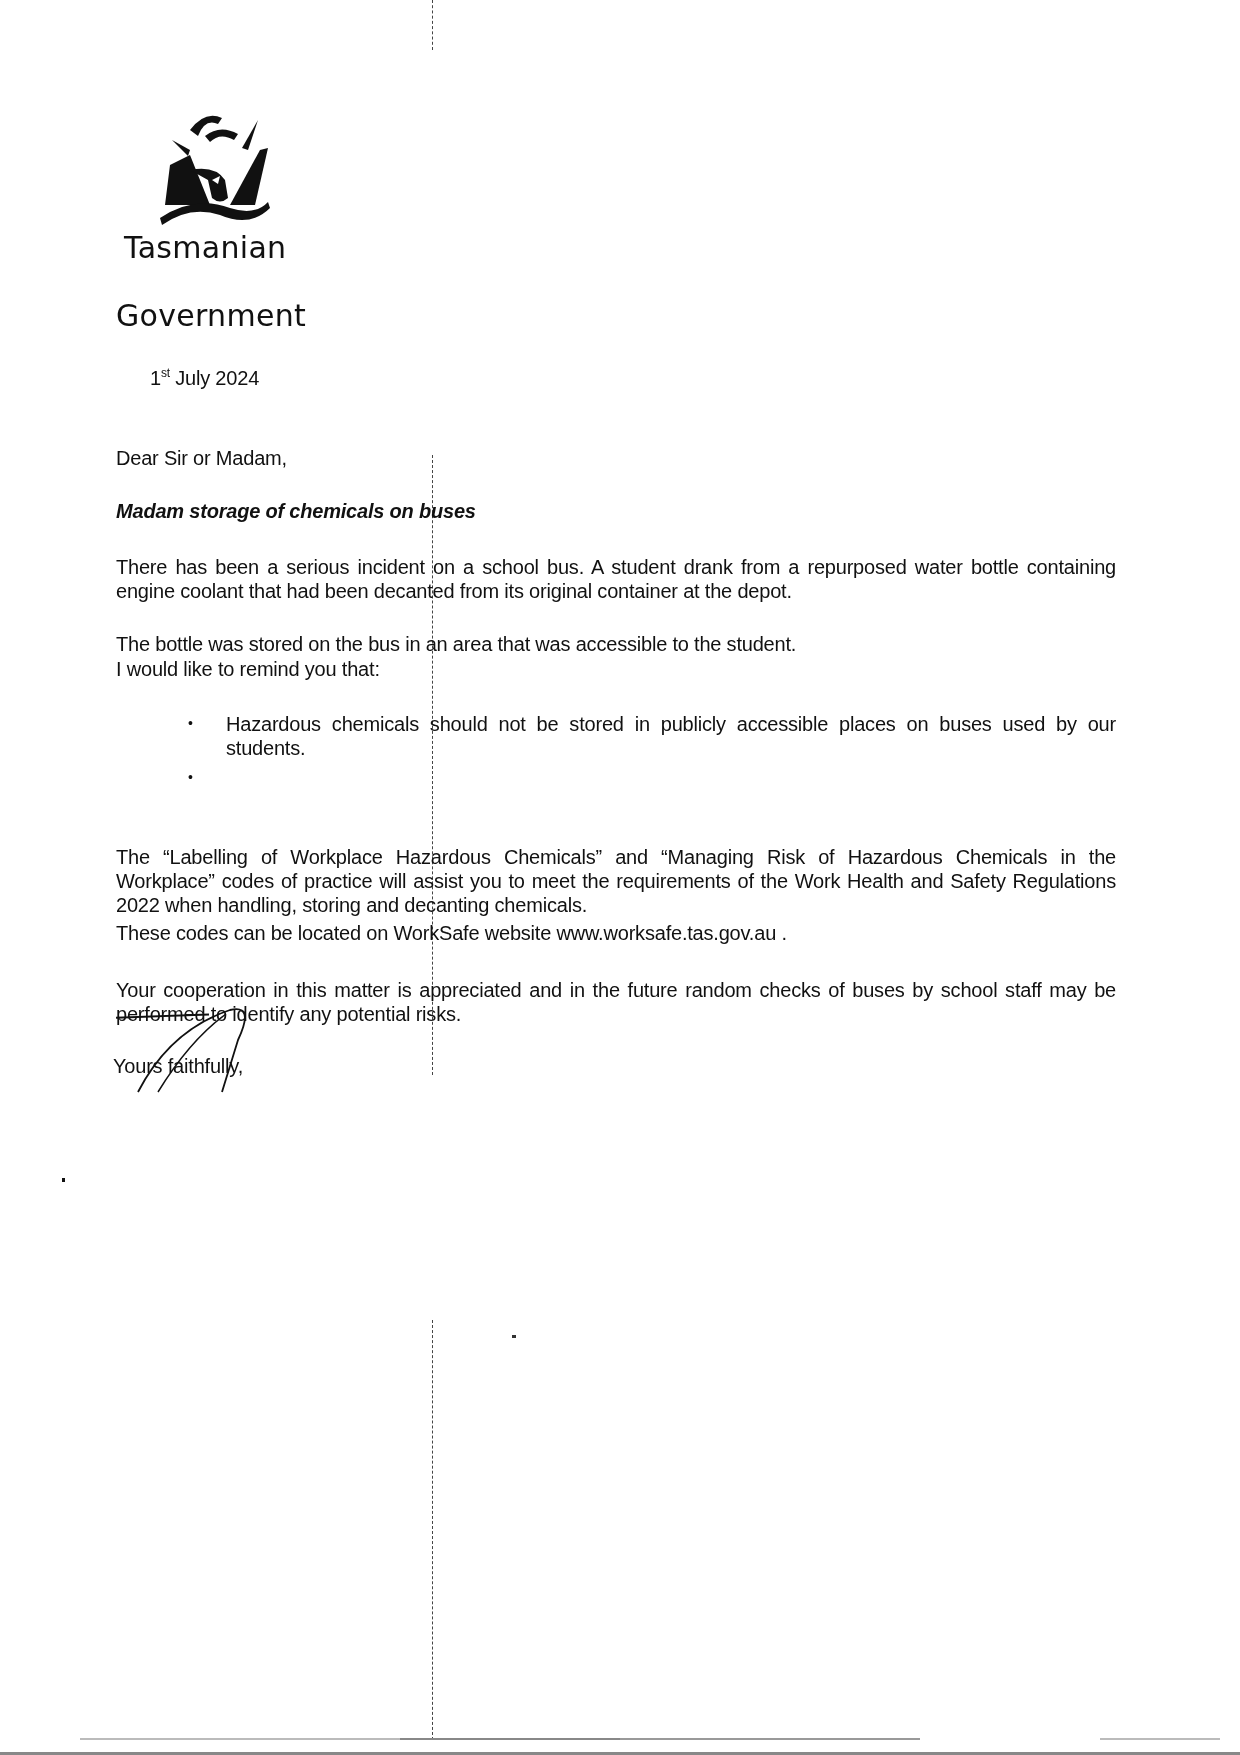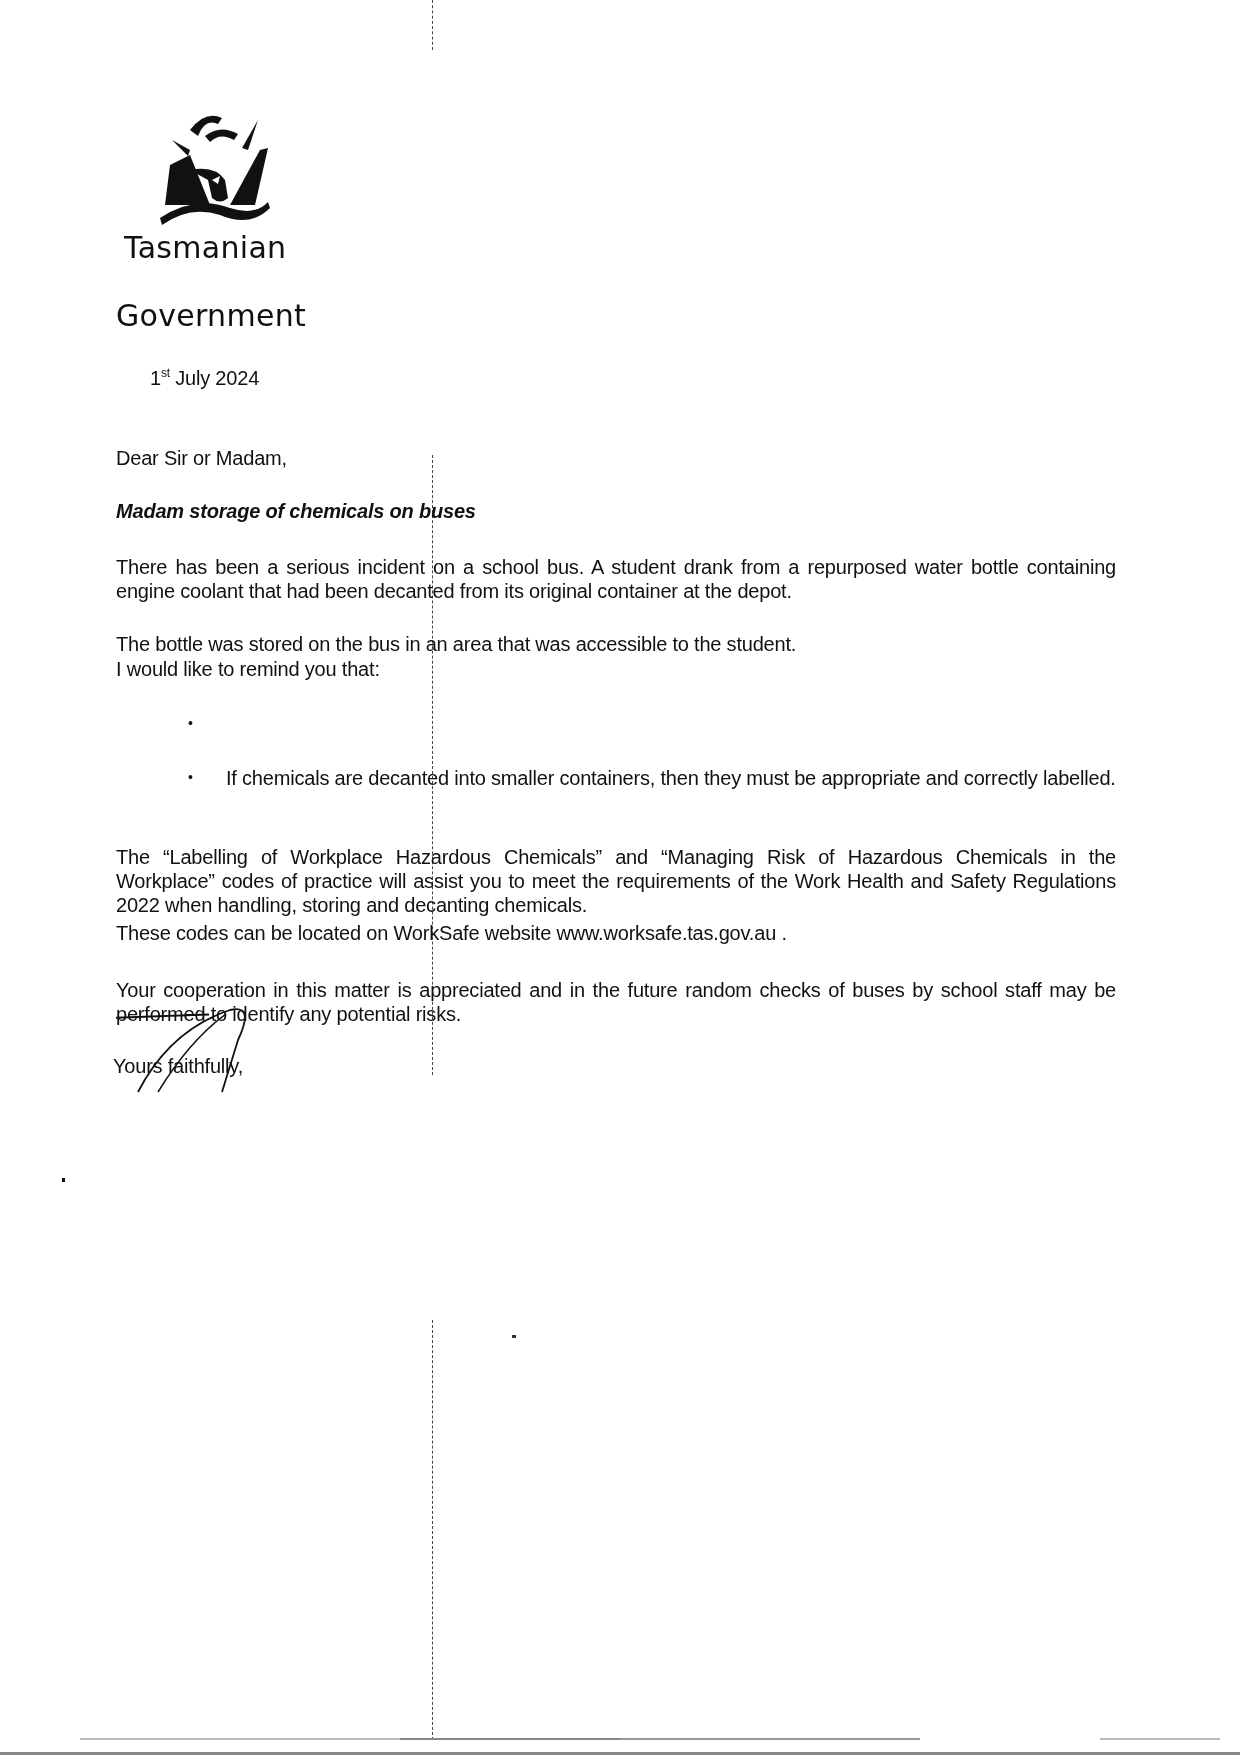--- a/index.html
+++ b/index.html
@@ -50,24 +50,24 @@
 <div class="abs txt subject" style="left:116px; top:499px;">Madam storage of chemicals on buses</div>
 
 <div class="abs txt justify" style="left:116px; top:555px;">There has been a serious incident on a school bus. A student drank from a repurposed water bottle containing engine coolant that had been decanted from its original container at the depot.</div>
 
 <div class="abs txt" style="left:116px; top:632px;">The bottle was stored on the bus in an area that was accessible to the student.</div>
 <div class="abs txt" style="left:116px; top:657px;text-align:center;">I would like to remind you that:</div>
 
 <div class="abs" style="left:188px; top:712px; width:930px;">
   <div style="position:relative; height:54px;">
     <span class="abs bullet" style="left:0; top:3px;">•</span>
+    <div class="abs txt justify" style="left:38px; top:0; width:890px;">Hazardous chemicals should not be stored in publicly accessible places on buses used by our students.</div>
   </div>
   <div style="position:relative; height:54px;">
     <span class="abs bullet" style="left:0; top:3px;">•</span>
-    <div class="abs txt justify" style="left:38px; top:0; width:890px;">If chemicals are decanted into smaller containers, then they must be appropriate and correctly labelled.</div>
   </div>
 </div>
 
 <div class="abs txt justify" style="left:116px; top:845px;">The “Labelling of Workplace Hazardous Chemicals” and “Managing Risk of Hazardous Chemicals in the Workplace” codes of practice will assist you to meet the requirements of the Work Health and Safety Regulations 2022 when handling, storing and decanting chemicals.</div>
 <div class="abs txt" style="left:116px; top:921px;text-align:center;">These codes can be located on WorkSafe website www.worksafe.tas.gov.au .</div>
 
 <div class="abs txt" style="left:116px; top:978px; width:1000px; white-space:normal; text-align:justify; text-align-last:left;">
   <span>Your cooperation in this matter is appreciated and in the future random checks of buses by school staff may be</span>
   <span class="strike">performed</span>
   <span>to identify any potential risks.</span>

